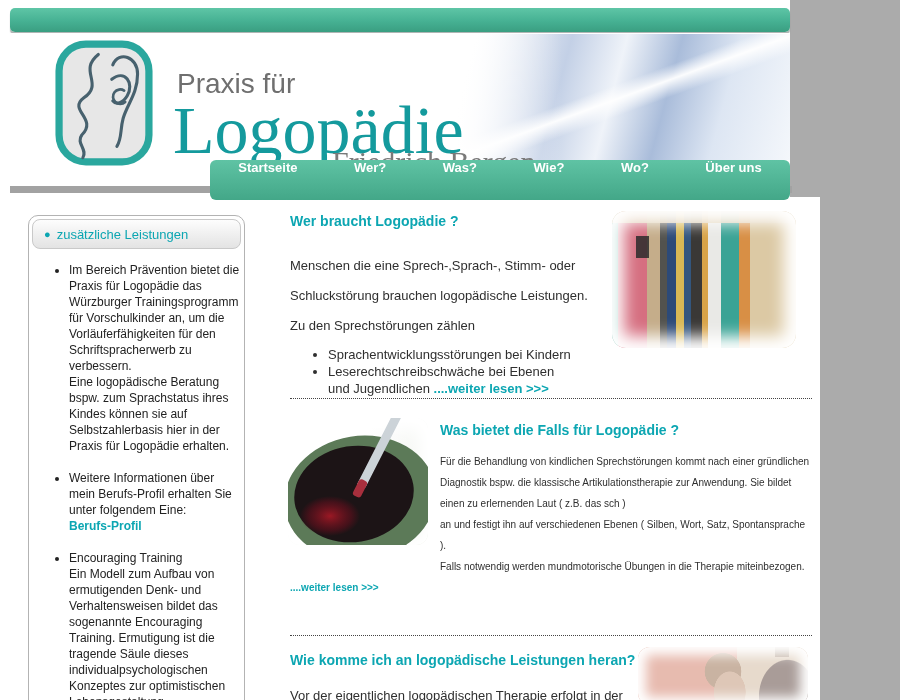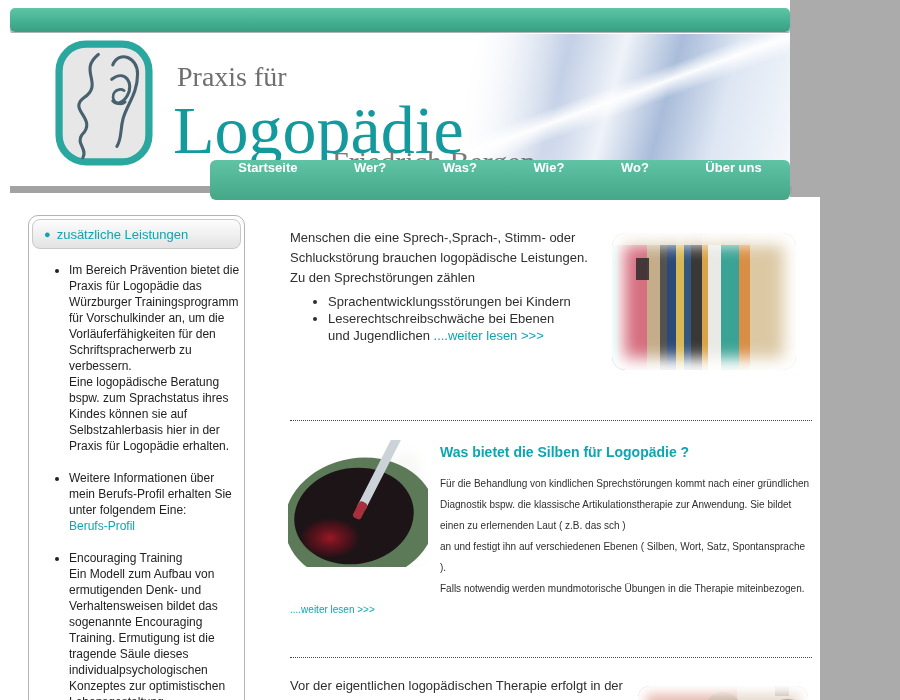--- a/index.html
+++ b/index.html
@@ -21,21 +21,21 @@
     background:linear-gradient(180deg,#5ec5a6 0%,#46b193 55%,#3a9e81 100%);
     box-shadow:0 3px 1px rgba(110,120,118,.55);}
 
   
   .header{position:absolute;left:10px;top:33px;width:780px;height:127px;background:#fff;}
   .bluegrad{position:absolute;left:445px;top:1px;width:335px;height:126px;
     background:
       linear-gradient(90deg,#fff 0%,rgba(255,255,255,0) 32%),
       linear-gradient(160deg,rgba(255,255,255,0) 44%,rgba(255,255,255,.95) 50%,rgba(255,255,255,0) 57%),
       linear-gradient(105deg,#ffffff 6%,#c3d0e6 32%,#eff3f9 47%,#a9bcda 62%,#dde6f3 78%,#f4f7fb 100%);}
-  .brand-praxis{position:absolute;left:167px;top:28px;font-family:Liberation Serif, serif;
+  .brand-praxis{position:absolute;left:167px;top:35px;font-family:Liberation Sans, sans-serif;
     font-size:28px;color:var(--gray-text);z-index:2;text-align:right;}
   .brand-logo{position:absolute;left:163px;top:58px;font-family:"Liberation Serif","DejaVu Serif",serif;
     font-size:68px;color:var(--logo-teal);z-index:2;}
   .brand-sub{position:absolute;left:322px;top:112px;font-family:"Liberation Serif","DejaVu Serif",serif;
     font-size:30px;color:#7a7a7a;z-index:2;}
   .logo-box{position:absolute;left:43px;top:7px;z-index:3;}
 
   
   .nav{position:absolute;left:210px;top:160px;width:580px;height:40px;border-radius:6px;
     background:linear-gradient(180deg,#5fc3a4,#43a788);display:flex;
@@ -47,29 +47,29 @@
   .sidebar{position:absolute;left:28px;top:215px;width:217px;height:560px;background:#fff;
     border:1px solid #b3b3b3;border-radius:10px;}
   .side-pill{margin:3px;height:30px;border:1px solid #c9c9c9;border-radius:8px;
     background:linear-gradient(180deg,#fdfdfd,#e3e3e3);display:flex;align-items:center;
     padding-left:11px;cursor:pointer;}
   .side-dot{color:var(--accent);font-size:11px;margin-right:6px;}
   .side-pill-label{color:var(--accent);font-weight:normal;font-size:13px;}
   .side-list{margin:13px 4px 0 0;padding-left:40px;font-size:12px;line-height:16px;color:#222;}
   .side-list li{margin-bottom:16px;}
   .pre{white-space:pre-line;}
-  a.tlink{color:var(--accent);font-weight:normal;text-decoration:none;cursor:pointer;}
+  a.tlink{color:var(--accent);font-weight:bold;text-decoration:none;cursor:pointer;}
   .side-link{display:block;margin-top:0px;}
 
   
   .main{position:absolute;left:290px;top:206px;width:522px;}
   h3.sec-h{margin:0;font-size:14px;color:var(--accent);font-weight:bold;}
   .sec1{position:relative;height:192px;}
   .sec1 h3{padding-top:7px;}
-  .sec1 p{margin:22px 0 0;width:338px;font-size:13px;line-height:20px;}
+  .sec1 p{margin:22px 0 0;width:338px;font-size:13px;line-height:30px;}
   .sec1 ul{margin:5px 0 0;padding-left:38px;width:288px;font-size:13px;line-height:17px;}
   hr.dotted{border:none;border-top:1px dotted #444;margin:0;height:0;width:100%;}
 
   .sec2{position:relative;min-height:236px;}
   .sec2 h3{padding-top:23px;}
   .sec2 p{margin:13px 0 0;font-size:10px;line-height:21px;}
 
   .sec3{position:relative;height:120px;}
   .sec3 h3{padding-top:16px;}
   .sec3 p{margin:17px 0 0;width:352px;font-size:13px;line-height:21px;}
@@ -154,20 +154,21 @@
     <li>
       <span class="pre">Encouraging Training
 Ein Modell zum Aufbau von ermutigenden Denk- und Verhaltensweisen bildet das sogenannte Encouraging Training. Ermutigung ist die tragende Säule dieses individualpsychologischen Konzeptes zur optimistischen Lebensgestaltung.</span>
     </li>
   </ul>
 </aside>
 
 <main class="main">
 
   <section class="sec1">
+    <h3 class="sec-h">Wer braucht Logopädie ?</h3>
     <div class="books"></div>
     <p class="pre">Menschen die eine Sprech-,Sprach-, Stimm- oder Schluckstörung brauchen logopädische Leistungen.
 Zu den Sprechstörungen zählen</p>
     <ul>
       <li>
         <span>Sprachentwicklungsstörungen bei Kindern</span>
       </li>
       <li>
         <span>Leserechtschreibschwäche bei Ebenen und Jugendlichen </span><a class="tlink">....weiter lesen &gt;&gt;&gt;</a>
       </li>
@@ -188,26 +189,27 @@
         </defs>
         <ellipse cx="72" cy="80" rx="76" ry="62" fill="#5c7a58" transform="rotate(-9 72 80)"></ellipse>
         <ellipse cx="66" cy="76" rx="60" ry="48" fill="#1c1416" transform="rotate(-9 66 76)"></ellipse>
         <ellipse cx="42" cy="98" rx="30" ry="20" fill="url(#redglow)"></ellipse>
         <g transform="rotate(27 92 30)">
           <rect x="88" y="-18" width="9" height="92" rx="3" fill="#ccd3d8"></rect>
           <rect x="88" y="66" width="9" height="18" rx="3" fill="#a82f3d"></rect>
         </g>
       </svg>
     </div>
-    <h3 class="sec-h">Was bietet die Silben für Logopädie ?</h3>
+    <h3 class="sec-h">Was bietet die Falls für Logopädie ?</h3>
     <p class="pre"><span>Für die Behandlung von kindlichen Sprechstörungen kommt nach einer gründlichen Diagnostik bspw. die klassische Artikulationstherapie zur Anwendung. Sie bildet einen zu erlernenden Laut ( z.B. das sch )
 an und festigt ihn auf verschiedenen Ebenen ( Silben, Wort, Satz, Spontansprache ).
 Falls notwendig werden mundmotorische Übungen in die Therapie miteinbezogen. </span><a class="tlink">....weiter lesen &gt;&gt;&gt;</a></p>
   </section>
 
   <hr class="dotted">
 
   <section class="sec3">
     <div class="people"></div>
+    <h3 class="sec-h">Wie komme ich an logopädische Leistungen heran?</h3>
     <p>Vor der eigentlichen logopädischen Therapie erfolgt in der Regel</p>
   </section>
 
 </main>
 
 </body></html>

